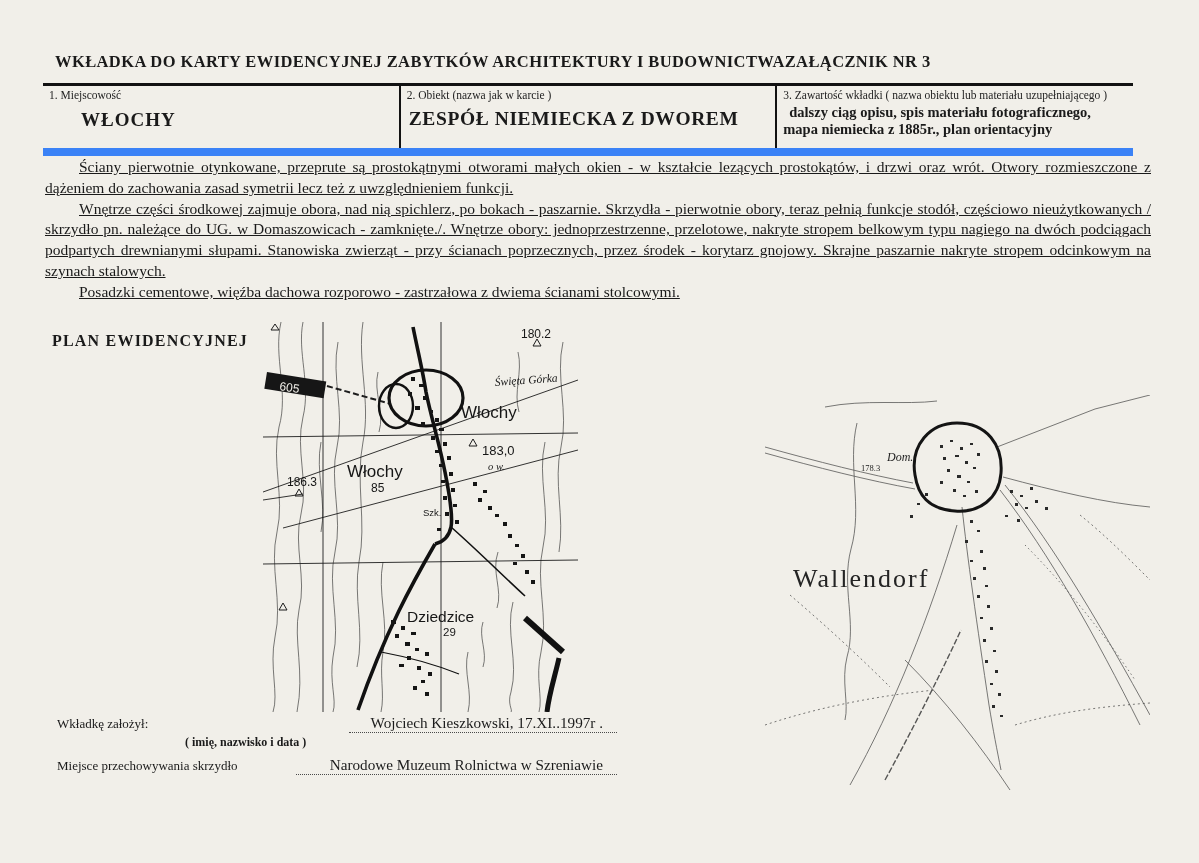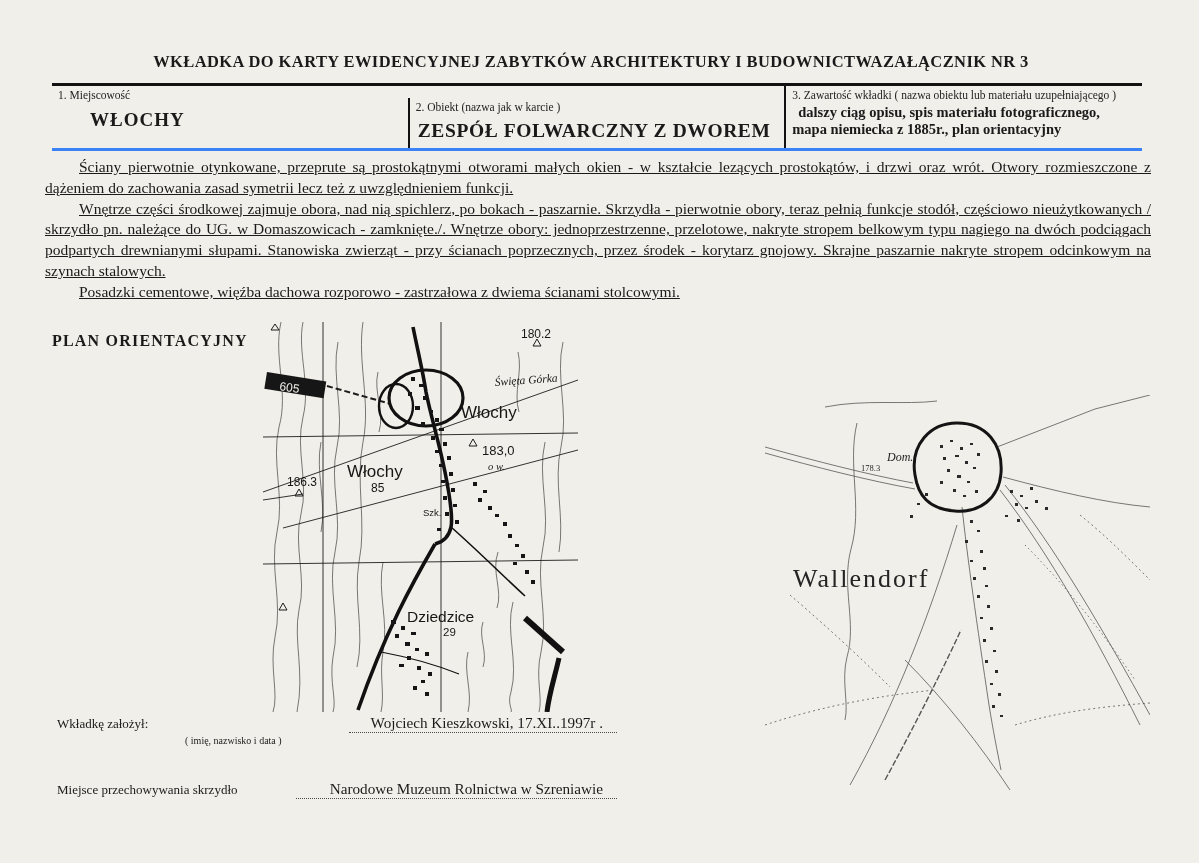--- a/index.html
+++ b/index.html
@@ -7,34 +7,34 @@
     position:relative;
     width:1199px;height:863px;
     background:#f1efe9;
     font-family:"Liberation Serif", serif;
     color:#1a1a1a;
     overflow:hidden;
   }
   
   .hdr{
     position:absolute;left:55px;top:52px;width:1080px;
-    display:flex;justify-content:center;align-items:baseline;
+    display:flex;justify-content:flex-start;align-items:baseline;
   }
   .hdr-title{font-size:16.5px;font-weight:bold;letter-spacing:.4px;}
   .hdr-annex{font-size:16.5px;font-weight:bold;letter-spacing:.4px;margin-right:8px;}
   
   .card{
-    position:absolute;left:52px;top:83px;width:1090px;height:62px;
-    border-top:3px solid #121212;border-bottom:3px solid #3b82f6;
+    position:absolute;left:43px;top:83px;width:1090px;height:62px;
+    border-top:3px solid #121212;border-bottom:8px solid #3b82f6;
     display:flex;
   }
   .card-col{position:relative;box-sizing:border-box;padding:3px 8px 2px 6px;}
   .card-col + .card-col{border-left:2px solid #121212;}
   .col1{width:359px;}
-  .col2{width:380px;margin-top:12px;}
+  .col2{width:380px;}
   .col3{width:361px;}
   .fld-label{font-size:11.5px;color:#222;}
   .col1 .fld-value{font-size:19px;font-weight:bold;letter-spacing:1px;margin:8px 0 0 32px;}
   .col2 .fld-value{font-size:19.5px;font-weight:bold;letter-spacing:.6px;margin:7px 0 0 2px;white-space:nowrap;}
   .col3 .fld-value{font-size:14.5px;font-weight:bold;line-height:17px;margin-top:3px;}
   .col3 .fld-value .l1{margin-left:6px;}
   
   .bodytext{
     position:absolute;left:45px;top:157px;width:1106px;
     font-size:15.5px;line-height:20.8px;text-align:justify;
@@ -48,58 +48,58 @@
   .mapbox svg{display:block;}
   
   .footer{position:absolute;left:57px;top:714px;width:560px;font-size:13px;}
   .f-row{display:flex;align-items:flex-end;justify-content:space-between;}
   .f-label{white-space:nowrap;padding-bottom:1px;}
   .f-fill{
     border-bottom:1.6px dotted #4a4a4a;
     font-size:15.2px;text-align:center;flex:0 0 auto;
     padding:0 14px 0 22px;white-space:nowrap;
   }
-  .f-hint{font-size:10px;margin:2px 0 6px 128px;}
-  .f-row2 .f-fill{padding-left:34px;margin-top:28px;}
+  .f-hint{font-size:12px;margin:2px 0 6px 128px;font-weight:bold;}
+  .f-row2 .f-fill{padding-left:34px;}
 </style>
 </head>
 <body>
 
 <div class="page">
 
   <div class="hdr">
     <span class="hdr-title">WKŁADKA DO KARTY EWIDENCYJNEJ ZABYTKÓW ARCHITEKTURY I BUDOWNICTWA</span>
     <span class="hdr-annex">ZAŁĄCZNIK NR 3</span>
   </div>
 
   <div class="card">
     <div class="card-col col1">
       <div class="fld-label">1. Miejscowość</div>
       <div class="fld-value">WŁOCHY</div>
     </div>
     <div class="card-col col2">
       <div class="fld-label">2. Obiekt (nazwa jak w karcie )</div>
-      <div class="fld-value">ZESPÓŁ FOLWARCZNY  Z DWOREM</div>
+      <div class="fld-value">ZESPÓŁ NIEMIECKA  Z DWOREM</div>
     </div>
     <div class="card-col col3">
       <div class="fld-label">3. Zawartość wkładki ( nazwa obiektu lub materiału uzupełniającego )</div>
       <div class="fld-value">
         <div class="l1">dalszy ciąg opisu, spis materiału fotograficznego,</div>
         <div>mapa niemiecka z 1885r., plan orientacyjny</div>
       </div>
     </div>
   </div>
 
   <div class="bodytext">
     <p>Ściany pierwotnie otynkowane, przeprute są prostokątnymi otworami  małych okien - w kształcie lezących prostokątów, i drzwi oraz wrót. Otwory rozmieszczone z dążeniem do zachowania zasad symetrii lecz  też z uwzględnieniem  funkcji.</p>
     <p>Wnętrze części środkowej zajmuje obora, nad nią spichlerz, po bokach - paszarnie.  Skrzydła -  pierwotnie obory, teraz pełnią funkcje stodół, częściowo nieużytkowanych / skrzydło pn. należące do UG. w Domaszowicach - zamknięte./. Wnętrze obory: jednoprzestrzenne, przelotowe, nakryte stropem belkowym typu nagiego na dwóch podciągach podpartych drewnianymi słupami. Stanowiska zwierząt  - przy ścianach poprzecznych, przez środek - korytarz gnojowy. Skrajne paszarnie nakryte stropem odcinkowym na szynach stalowych.</p>
     <p>Posadzki cementowe, więźba dachowa rozporowo - zastrzałowa z dwiema ścianami stolcowymi.</p>
   </div>
 
-  <div class="map-title mt-left">PLAN ORIENTACYJNY</div>
+  <div class="map-title mt-left">PLAN EWIDENCYJNEJ</div>
 
   <div class="mapbox" style="left:263px;top:322px;">
     <svg width="315" height="390" viewBox="0 0 315 390">
       <g stroke="#2e2e2e" stroke-width="0.7" fill="none" opacity="0.9">
         <path d="M18,0 C10,35 26,70 16,105 C8,140 22,175 14,210 C6,245 20,280 12,315 C6,345 16,372 10,390"></path>
         <path d="M40,0 C34,30 48,62 40,95 C32,128 46,160 38,192 C30,224 44,256 36,288 C30,318 42,350 34,390"></path>
         <path d="M75,20 C68,55 82,90 74,125 C66,160 80,195 72,230 C64,265 78,300 70,335 C66,360 74,378 70,390"></path>
         <path d="M100,0 C94,40 108,80 100,120 C92,160 104,200 96,240 C90,275 102,310 94,345"></path>
         <path d="M58,120 C52,150 64,180 58,210"></path>
         <path d="M115,50 C110,70 122,90 116,110"></path>

